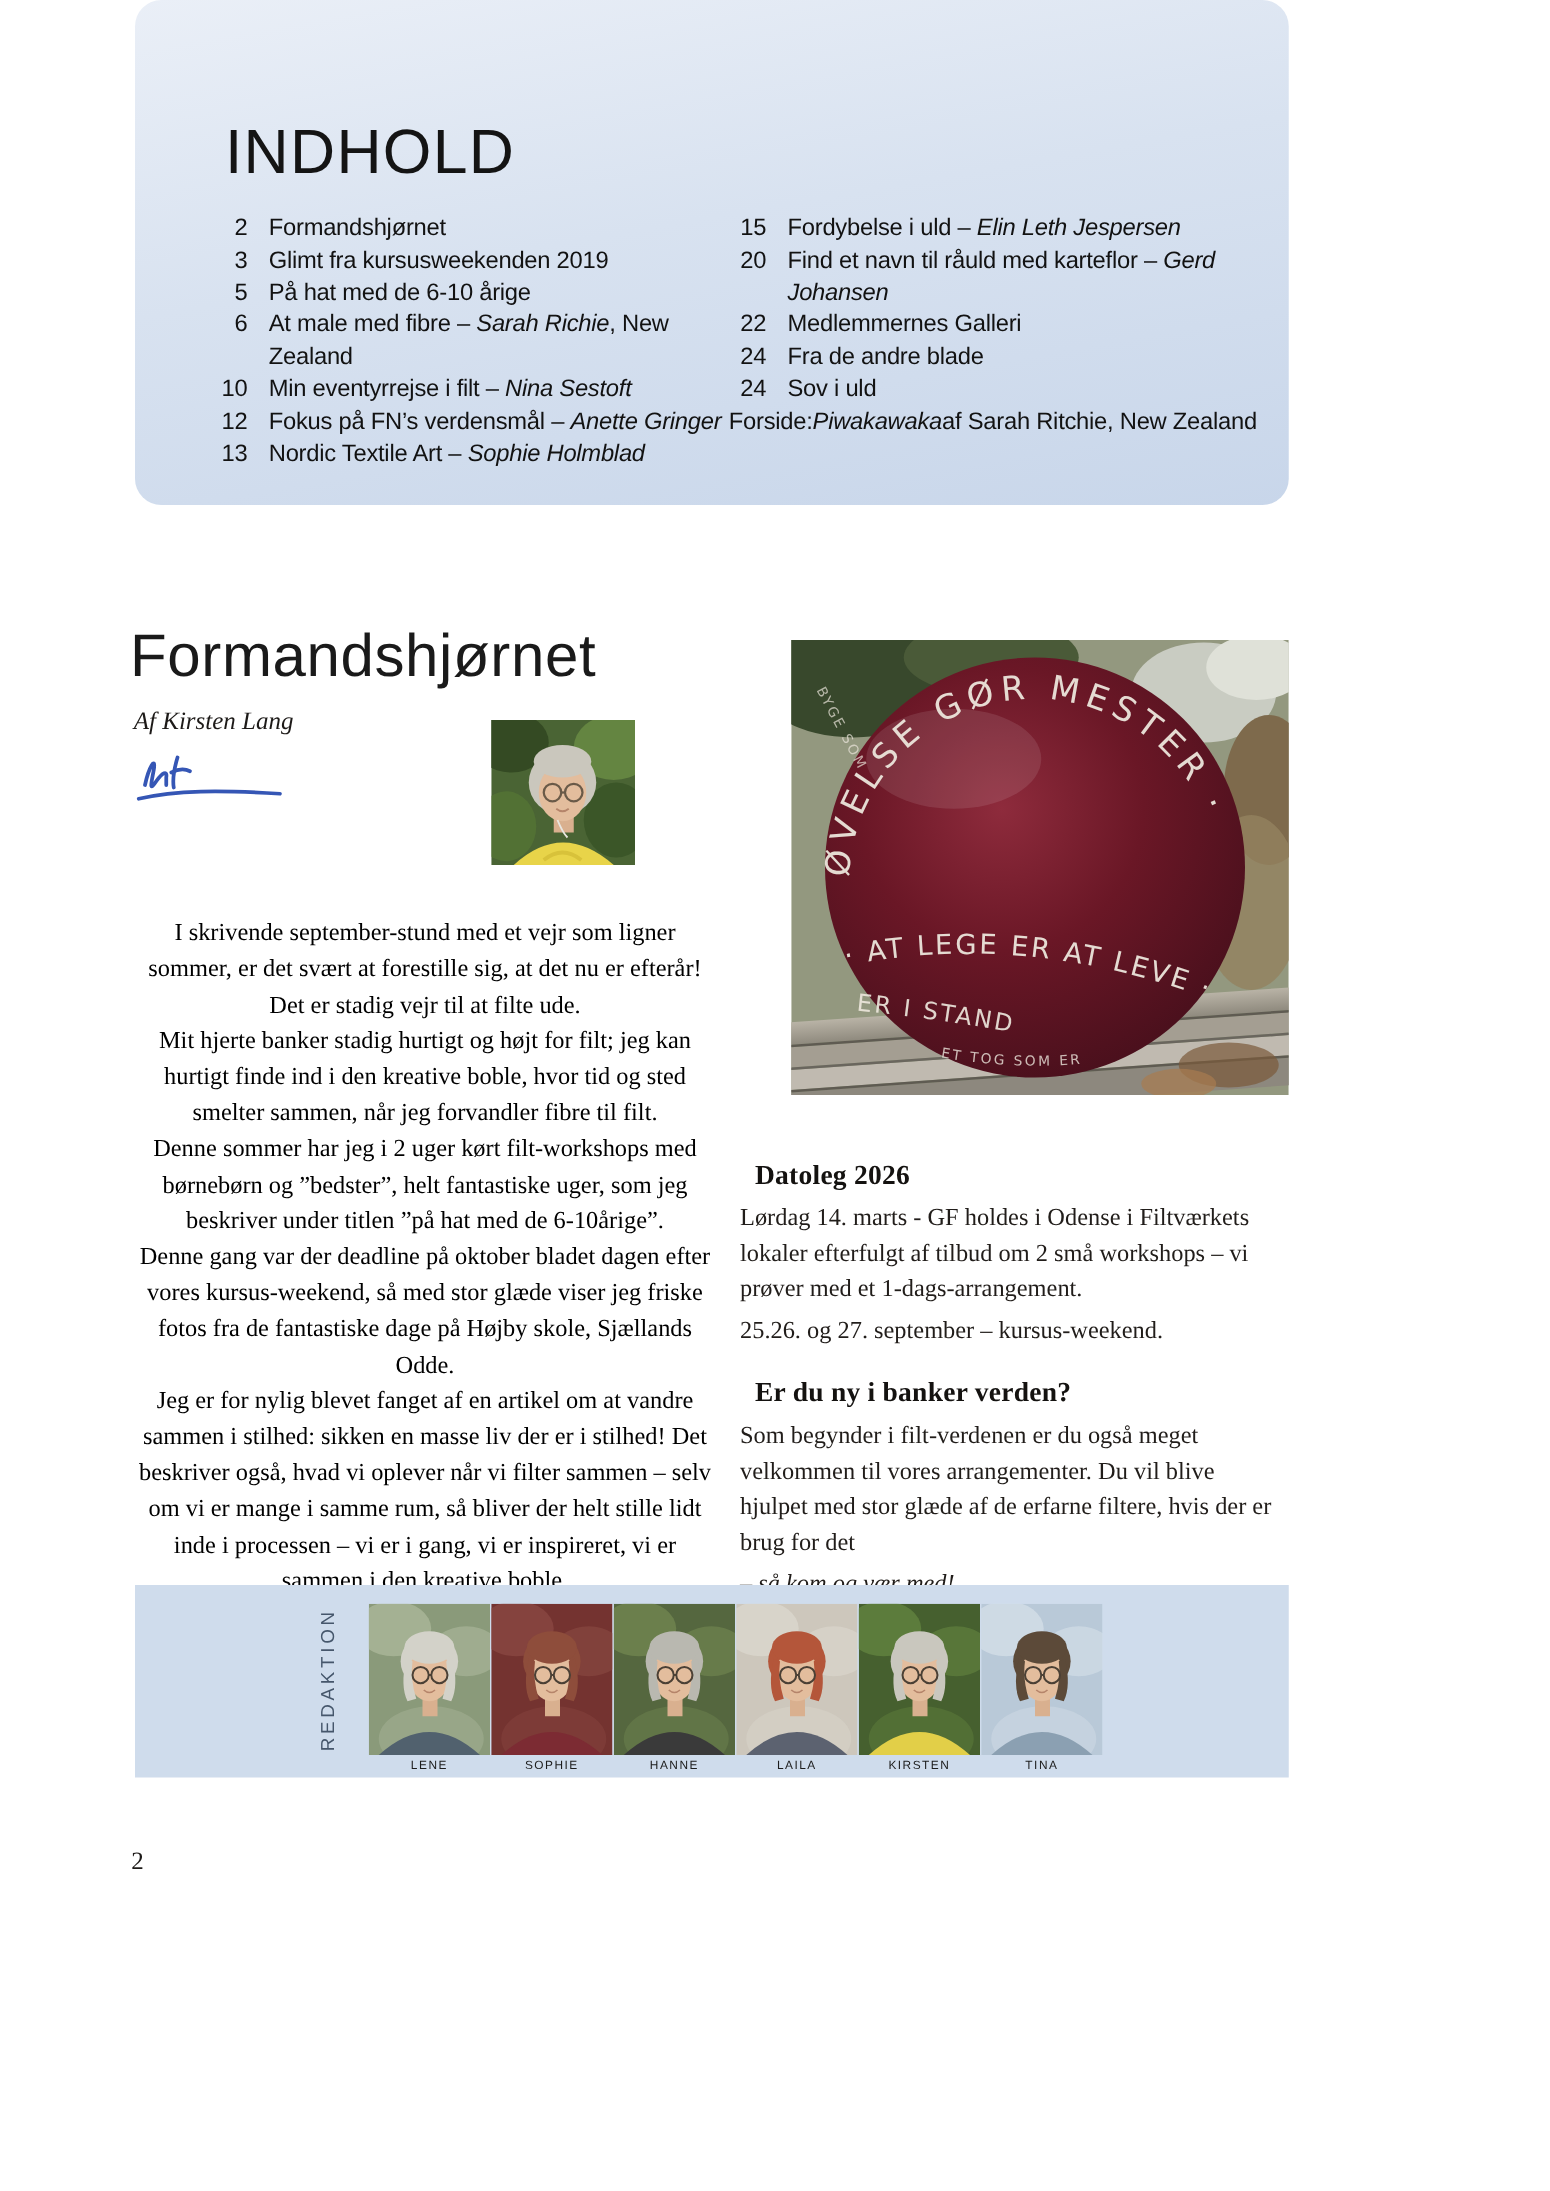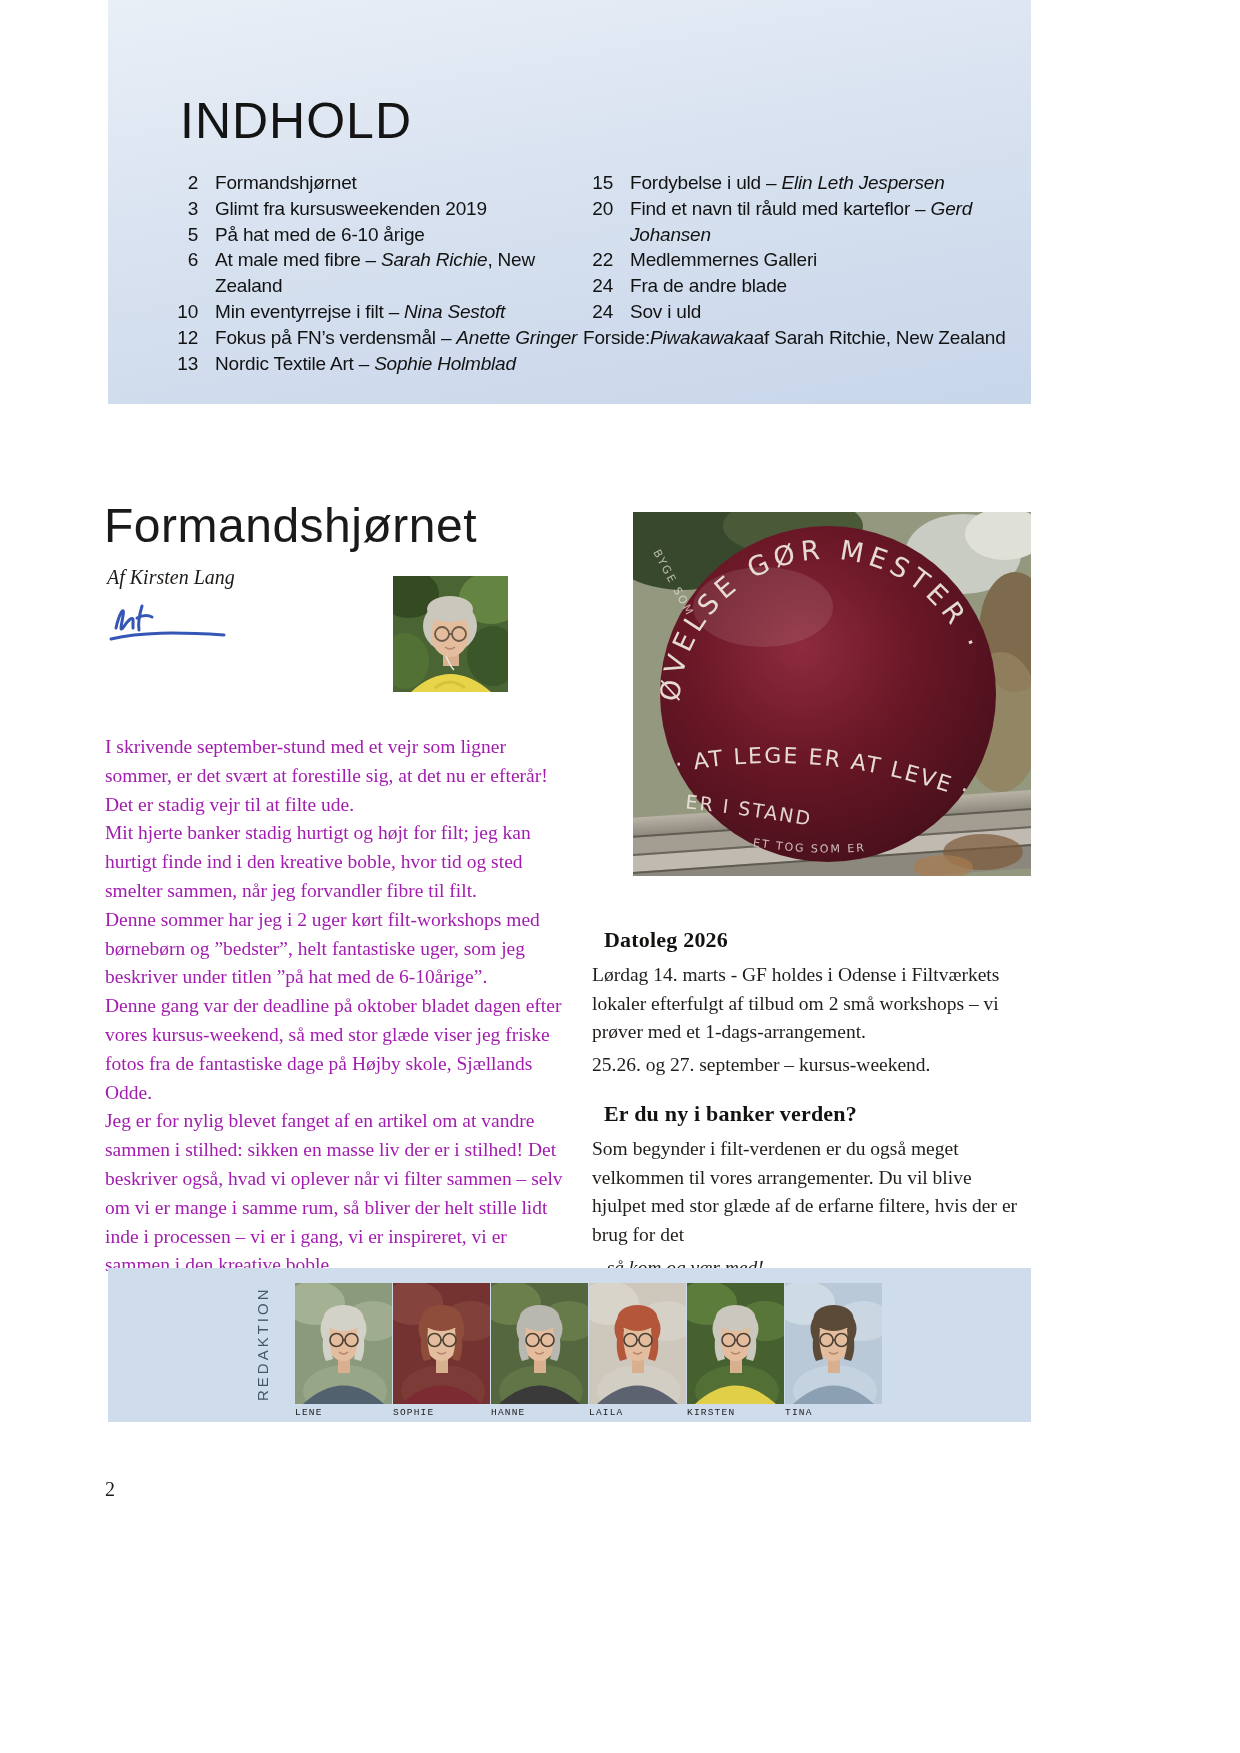--- a/index.html
+++ b/index.html
@@ -5,20 +5,21 @@
   * { margin:0; padding:0; box-sizing:border-box; }
   body { background:#ffffff; }
   .page {
     position:relative; width:1240px; height:1753px; background:#ffffff;
     font-family:"Liberation Serif", serif; color:#1d1a18; overflow:hidden;
   }
   
   .toc-box {
     position:absolute; left:108px; top:0; width:923px; height:404px;
     background:linear-gradient(170deg,#eaeff7 0%, #d8e2f0 45%, #c8d6ea 100%);
+    border-radius:21px;
   }
   .toc-title {
     position:absolute; left:72px; top:92px;
     font-family:"Liberation Sans", sans-serif; font-weight:300;
     font-size:50px; letter-spacing:1px; color:#141414;
   }
   .toc-cols { position:absolute; left:0; top:170px; width:100%;
     font-family:"Liberation Sans", sans-serif; font-size:19px; line-height:25.8px; color:#121212; letter-spacing:-0.2px; }
   .toc-col-left  { position:absolute; left:60px;  top:0; width:420px; }
   .toc-col-right { position:absolute; left:475px; top:0; width:448px; }
@@ -32,42 +33,42 @@
     position:absolute; left:104px; top:498px;
     font-family:"Liberation Sans", sans-serif; font-weight:300;
     font-size:48px; letter-spacing:0.5px; color:#1a1a1a;
   }
   .byline { position:absolute; left:107px; top:566px; font-style:italic; font-size:20px; color:#1d1a18; }
   .sig { position:absolute; left:106px; top:594px; }
   .portrait { position:absolute; left:393px; top:576px; width:115px; height:116px; }
   .ballphoto { position:absolute; left:633px; top:512px; width:398px; height:364px; }
   .body-left {
     position:absolute; left:105px; top:733px; width:470px;
-    font-size:19.5px; line-height:28.8px; color:#a21caf;
+    font-size:19.5px; line-height:28.8px; color:#000000;text-align:center;
   }
   .body-left p { margin:0; }
   .body-right { position:absolute; left:588px; top:926px; width:446px;
     font-size:19.5px; line-height:28.8px; color:#211d1a; }
   .body-right h3 { font-size:22px; font-weight:bold; color:#141210; margin:0 0 6px 16px; letter-spacing:0.2px; }
   .body-right .gap { height:16px; }
   .body-right p { margin:4px; }
   .italic-line { font-style:italic; }
   
   .edit-bar { position:absolute; left:108px; top:1268px; width:923px; height:154px; background:#cfdcec; }
   .edit-label {
     position:absolute; left:146px; top:12px; height:128px;
     writing-mode:vertical-rl; transform:rotate(180deg);
     font-family:"Liberation Sans", sans-serif; font-size:15px; letter-spacing:3px;
     color:#45566b; text-align:center;
   }
   .photos { position:absolute; left:187px; top:15px; display:flex; gap:1px; }
   .photos svg { display:block; width:97px; height:121px; }
   .names { position:absolute; left:187px; top:139px; display:flex; gap:1px; }
-  .names div { width:97px; text-align:left; font-size:9.5px; letter-spacing:1.2px; color:#1c1c1c;
-    font-family:Liberation Mono, monospace; }
+  .names div { width:97px; text-align:center; font-size:9.5px; letter-spacing:1.2px; color:#1c1c1c;
+    font-family:Liberation Sans, sans-serif; }
   
   .m0 { --bg1:#8a9a7a; --bg2:#b9c4a8; --hair:#d3d2c9; --top:#51616e; }
   .m1 { --bg1:#743330; --bg2:#93514a; --hair:#8e4d3b; --top:#7c2b33; }
   .m2 { --bg1:#55673f; --bg2:#7e9458; --hair:#b9b8b0; --top:#3a3a3a; }
   .m3 { --bg1:#cdc7bc; --bg2:#e2ded5; --hair:#b4563a; --top:#5c6270; }
   .m4 { --bg1:#46602f; --bg2:#6f9347; --hair:#c9c7be; --top:#e2cf48; }
   .m5 { --bg1:#b9c9d8; --bg2:#e0e8ef; --hair:#5c4a39; --top:#8ba0b2; }
   .pagenum { position:absolute; left:105px; top:1478px; font-size:20px; color:#1d1a18; }
 </style>
 </head>

